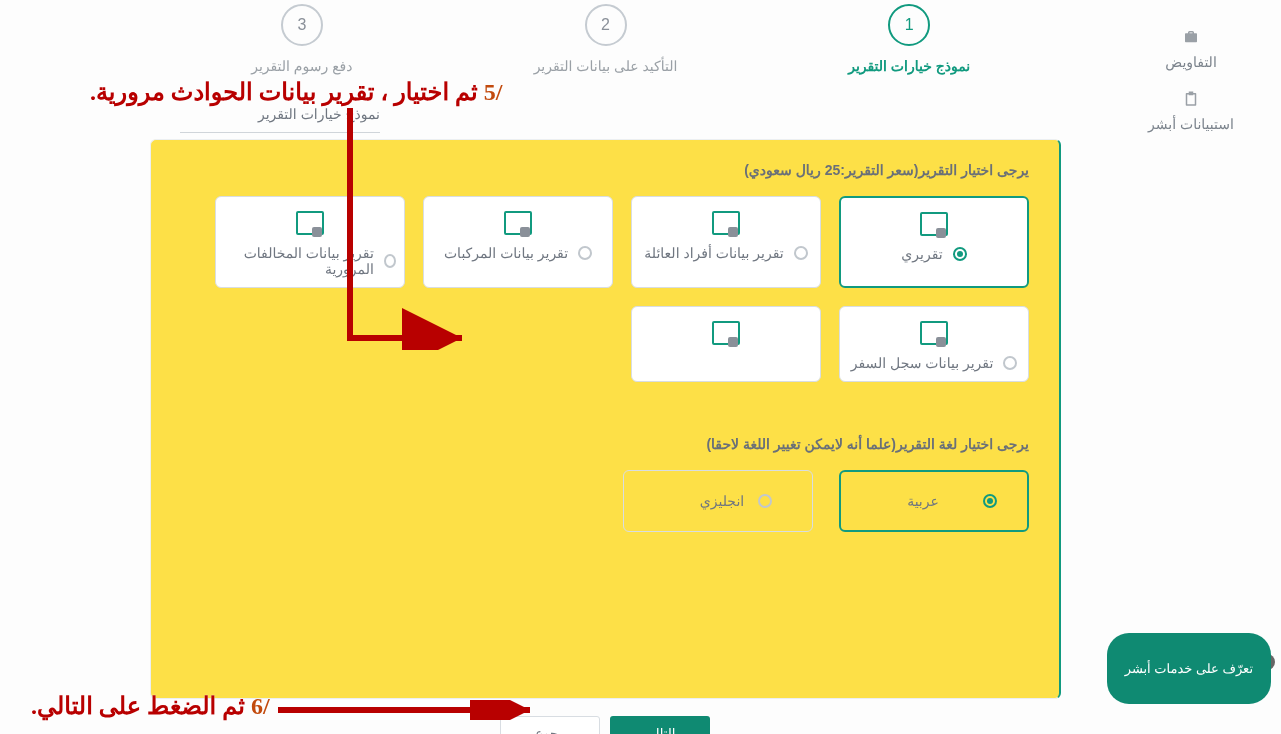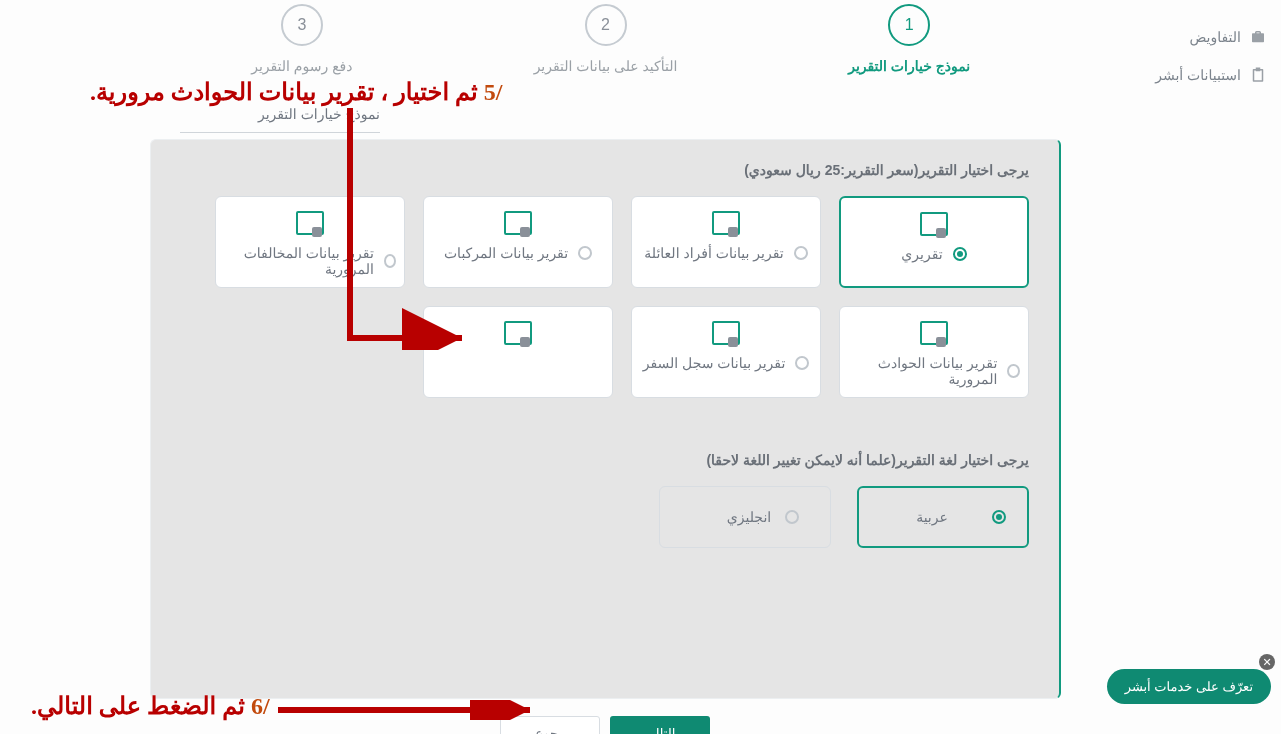--- a/index.html
+++ b/index.html
@@ -34,30 +34,31 @@
     width: 180px;
     padding: 18px 14px;
   }
   .sidebar-item {
     display: flex;
     align-items: center;
     gap: 8px;
     color: #7b838c;
     padding: 10px 0;
     cursor: pointer;
+    flex-direction: column;
   }
   .sidebar-item svg { width:18px; height:18px; fill:#9aa0a6; }
 
   
   .help-pill {
     position: absolute;
     right: 10px; bottom: 30px;
     background: var(--teal-dark);
     color: #fff;
-    padding: 10px 18px;
+    padding: 28px 18px;
     border-radius: 22px;
     font-size: 13px;
     cursor: pointer;
     margin-top: 14px;
   }
   .help-close {
     position: absolute;
     right: 6px; bottom: 64px;
     width: 16px; height:16px;
     border-radius: 50%;
@@ -102,21 +103,21 @@
     color:#6f7680;
     border-bottom:1px solid #d0d5da;
     margin: 8px 0 6px;
     width: 200px;
     margin-inline-start: auto;
     margin-inline-end: 60px;
   }
 
   
   .card {
-    background:#e5e5e5;
+    background:#fde047;
     border:1px solid #eceff1;
     border-radius:6px;
     margin: 4px 30px 0;
     padding: 22px 30px 28px;
     border-right: 2px solid var(--teal);
     min-height: 560px;
     position:relative;
   }
   .card-title {
     text-align:right;
@@ -181,21 +182,21 @@
 
   
   .lang-title {
     text-align:right;
     color:#6a7078;
     font-weight:600;
     margin:54px 0 18px;
   }
   .lang-row { display:flex; gap:26px; justify-content:flex-start; }
   .lang-option {
-    width:172px; height:62px;
+    width:190px; height:62px;
     border:1px solid var(--grey-border);
     border-radius:6px;
     display:flex; align-items:center; justify-content:center;
     gap:14px;
     cursor:pointer;
     padding-left:36px;
   }
   .lang-option.selected { border:2px solid var(--teal);gap:44px; }
 
   
@@ -301,27 +302,20 @@
           <span class="option-icon"></span>
           <span class="option-row">
             <span class="radio"></span>
             <span>تقرير بيانات المخالفات المرورية</span>
           </span>
         </div>
         <div class="option">
           <span class="option-icon"></span>
           <span class="option-row">
             <span class="radio"></span>
-            <span>تقرير بيانات الحوادث المرورية</span>
-          </span>
-        </div>
-        <div class="option">
-          <span class="option-icon"></span>
-          <span class="option-row">
-            <span class="radio"></span>
             <span>تقرير بيانات سجل السفر</span>
           </span>
         </div>
         <div class="option">
           <span class="option-icon"></span>
         </div>
       </div>
 
       <div class="lang-title">يرجى اختيار لغة التقرير(علما أنه لايمكن تغيير اللغة لاحقا)</div>
       <div class="lang-row">

